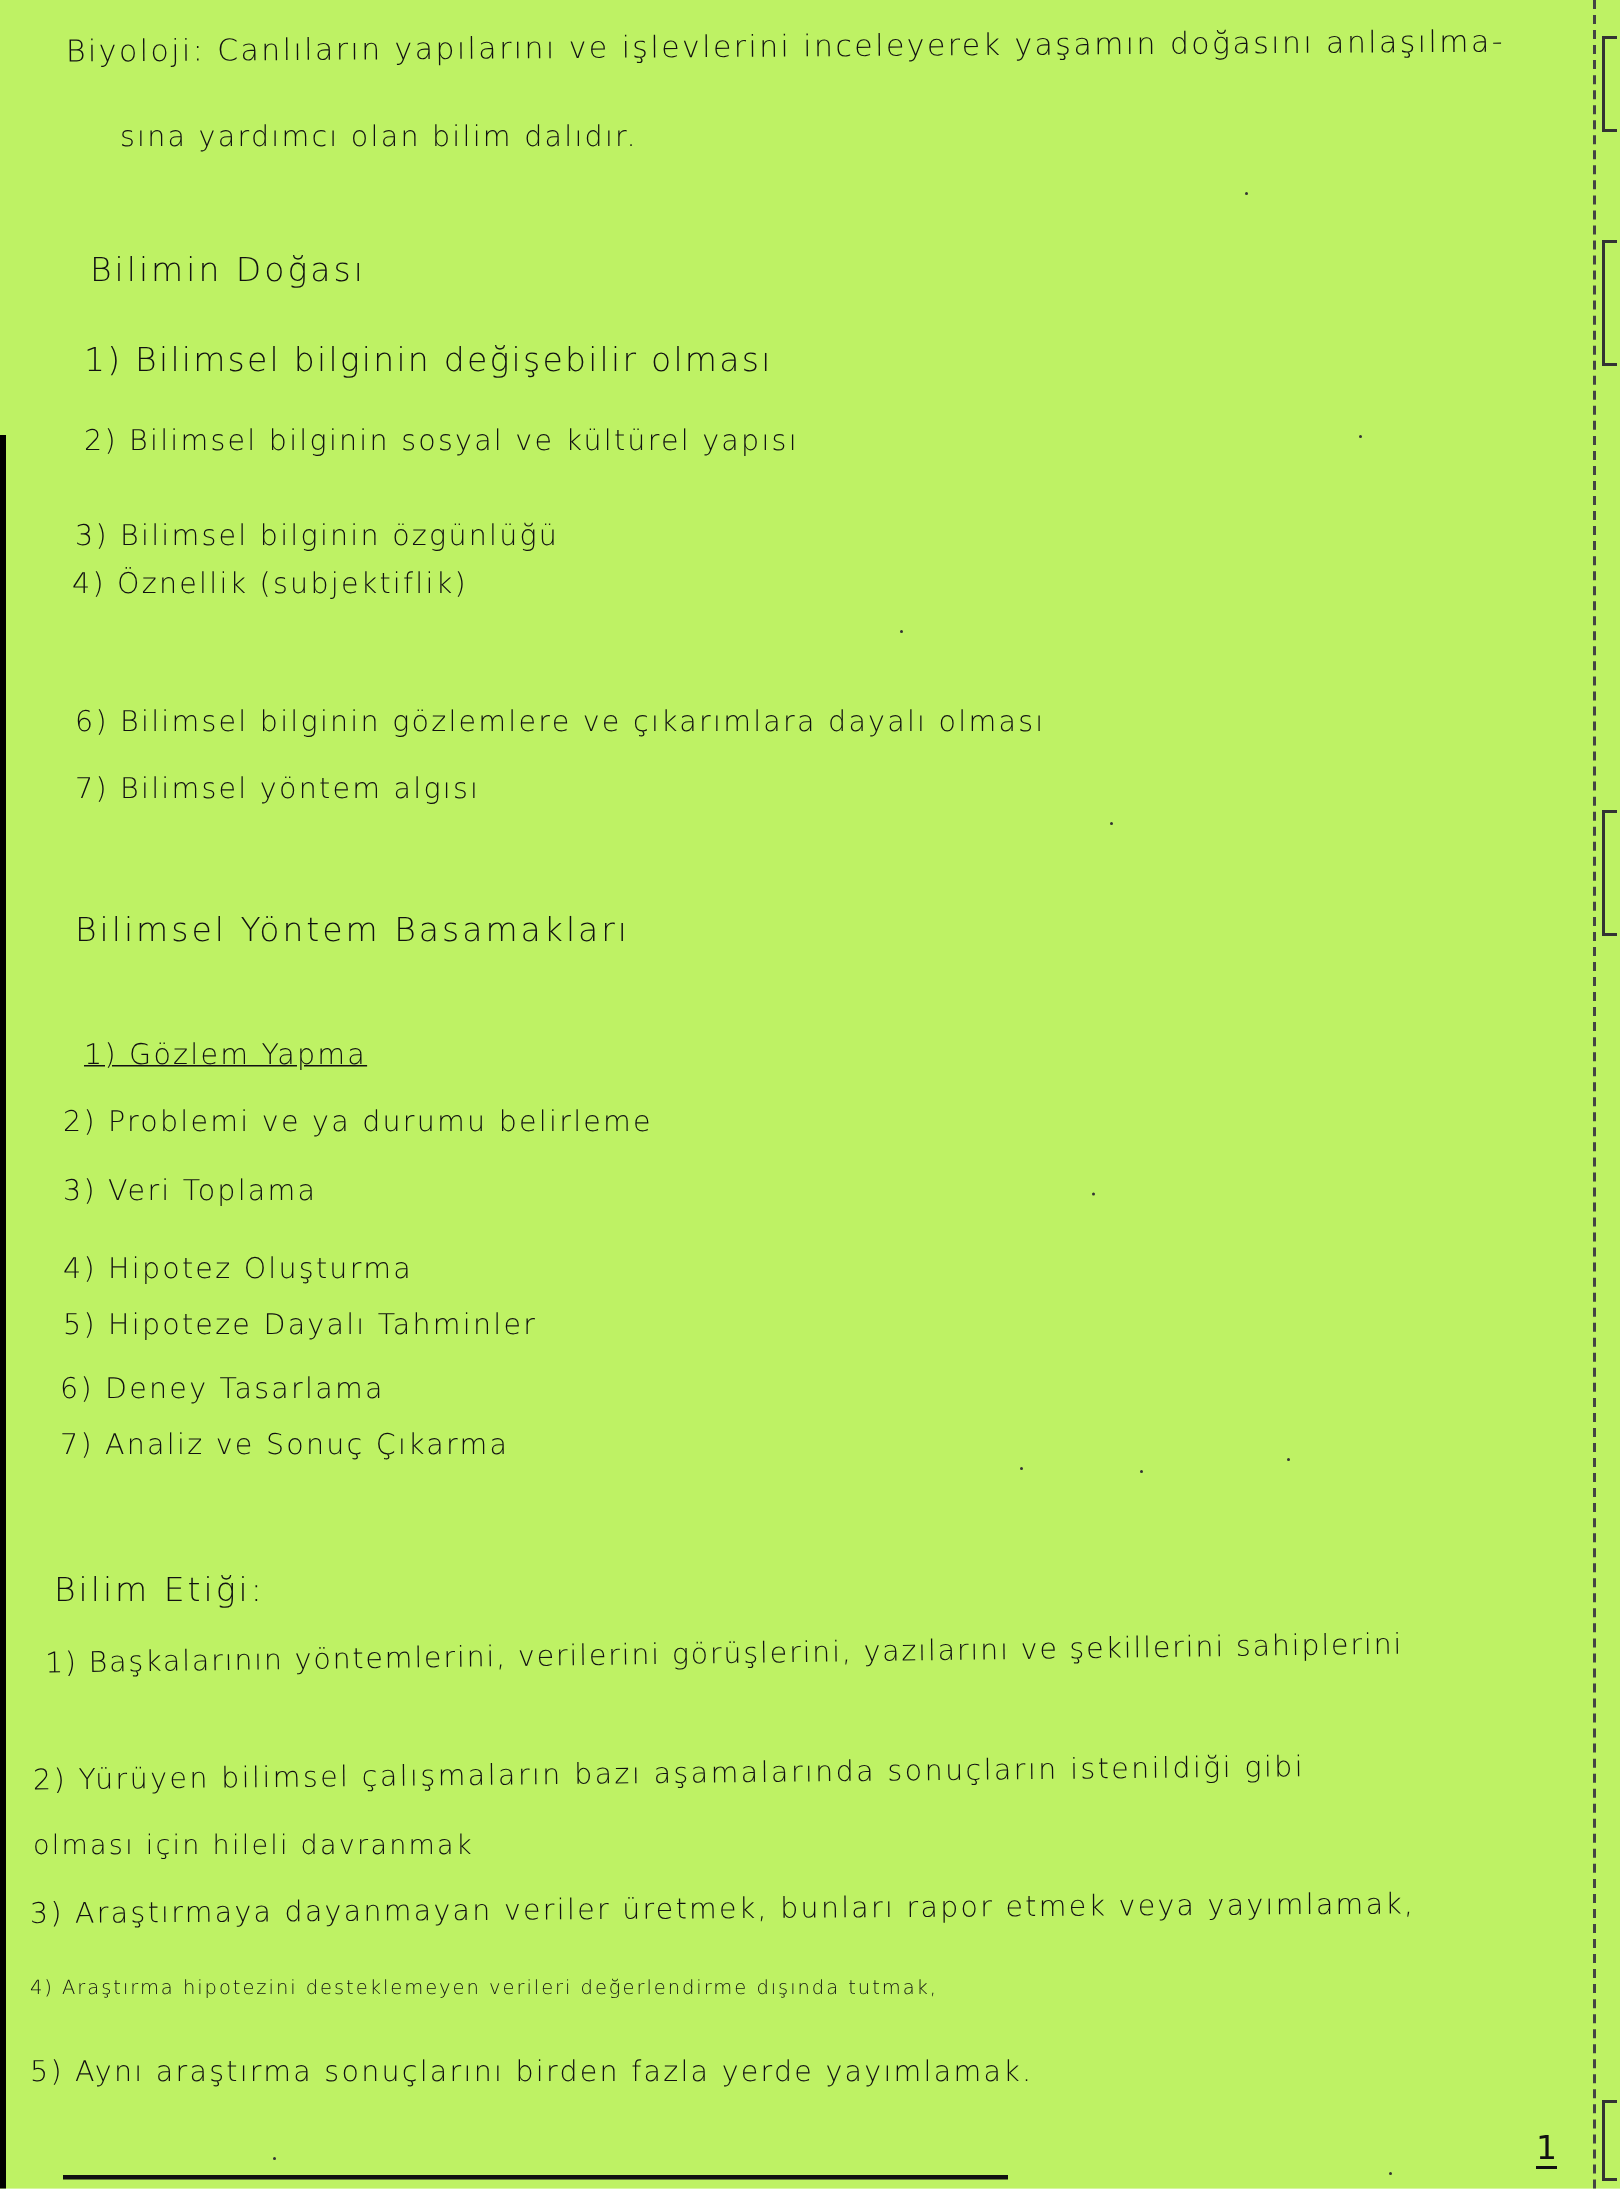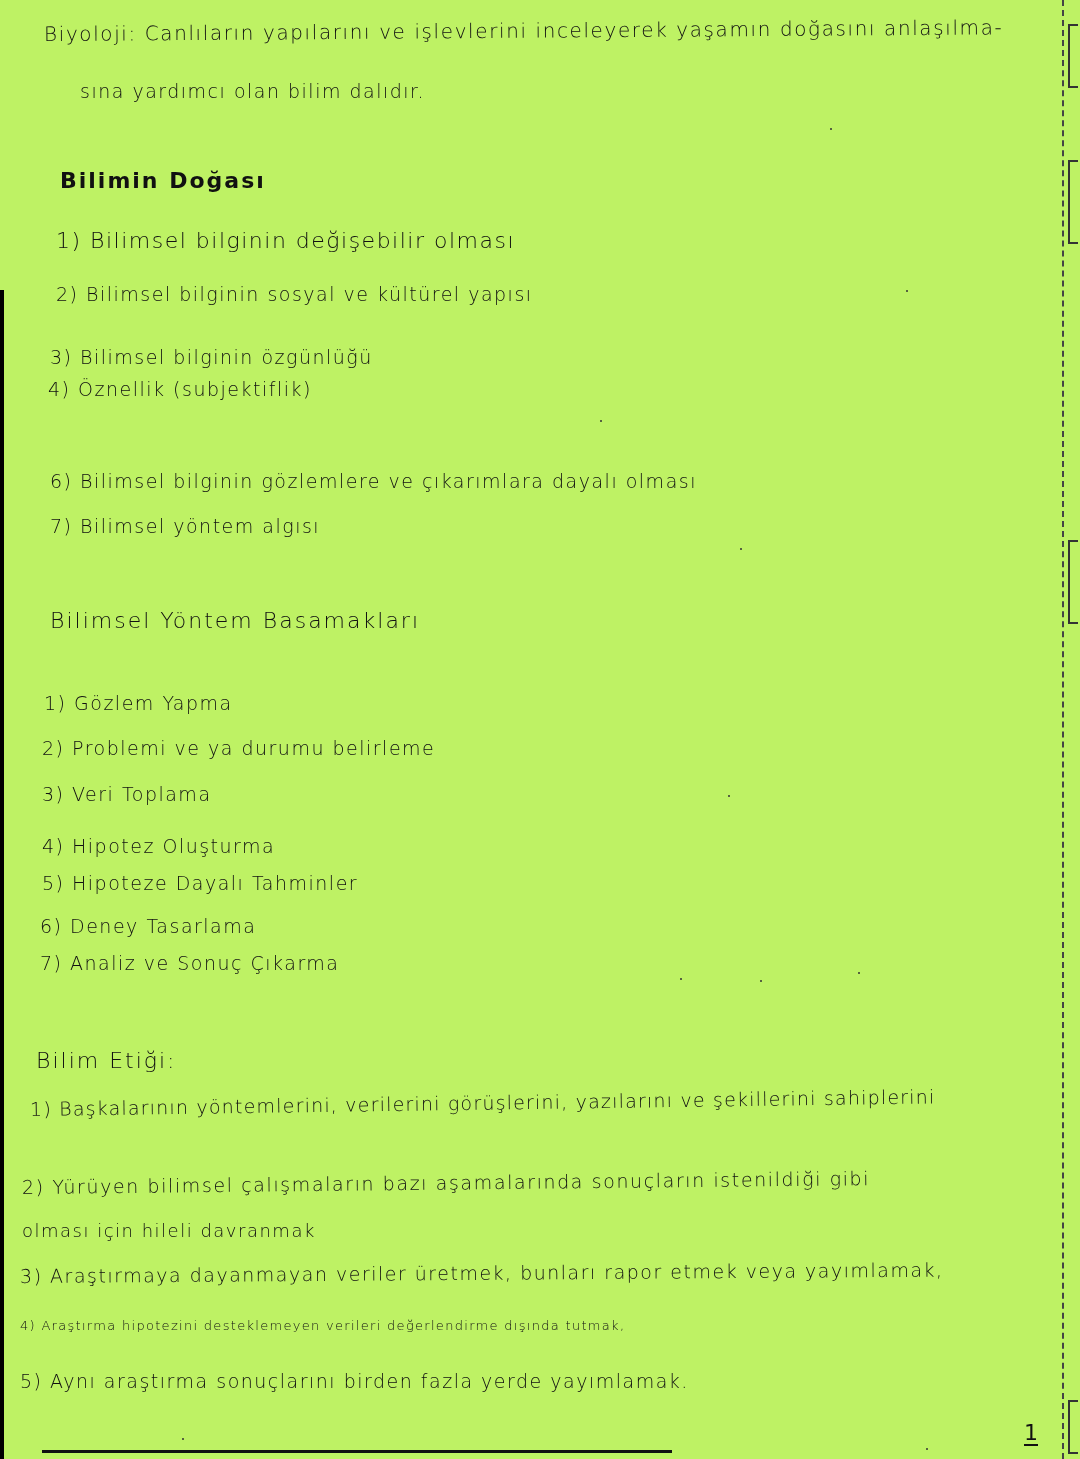--- a/index.html
+++ b/index.html
@@ -92,32 +92,32 @@
   <div class="right-border"></div>
   <div class="right-bracket" style="top:24px;height:60px;"></div>
   <div class="right-bracket" style="top:160px;height:80px;"></div>
   <div class="right-bracket" style="top:540px;height:80px;"></div>
   <div class="right-bracket" style="top:1400px;height:50px;"></div>
   <div class="bottom-line"></div>
 
   <div class="hw" style="left:44px;top:22px;transform:rotate(-0.4deg);font-size:20px;letter-spacing:1.6px;">Biyoloji: Canlıların yapılarını ve işlevlerini inceleyerek yaşamın doğasını anlaşılma-</div>
   <div class="hw" style="left:40px;top:80px;font-size:19px;margin-left:40px;">sına yardımcı olan bilim dalıdır.</div>
 
-  <div class="hw heading" style="left:60px;top:168px;font-weight:bold;">Bilimin Doğası</div>
+  <div class="hw heading" style="left:60px;top:168px;">Bilimin Doğası</div>
 
   <div class="hw big" style="left:56px;top:228px;">1) Bilimsel bilginin değişebilir olması</div>
   <div class="hw" style="left:56px;top:283px;">2) Bilimsel bilginin sosyal ve kültürel yapısı</div>
   <div class="hw" style="left:50px;top:333px;margin-top:13px;">3) Bilimsel bilginin özgünlüğü</div>
   <div class="hw" style="left:48px;top:378px;">4) Öznellik (subjektiflik)</div>
   <div class="hw" style="left:50px;top:470px;">6) Bilimsel bilginin gözlemlere ve çıkarımlara dayalı olması</div>
   <div class="hw" style="left:50px;top:515px;">7) Bilimsel yöntem algısı</div>
 
   <div class="hw heading" style="left:50px;top:608px;">Bilimsel Yöntem Basamakları</div>
 
-  <div class="hw" style="left:44px;top:692px;">1) Gözlem Yapma</div>
+  <div class="hw" style="left:56px;top:692px;text-decoration:underline;">1) Gözlem Yapma</div>
   <div class="hw" style="left:42px;top:737px;text-align:right;">2) Problemi ve ya durumu belirleme</div>
   <div class="hw" style="left:42px;top:783px;">3) Veri Toplama</div>
   <div class="hw" style="left:42px;top:835px;">4) Hipotez Oluşturma</div>
   <div class="hw" style="left:42px;top:872px;">5) Hipoteze Dayalı Tahminler</div>
   <div class="hw" style="left:40px;top:915px;">6) Deney Tasarlama</div>
   <div class="hw" style="left:40px;top:952px;">7) Analiz ve Sonuç Çıkarma</div>
 
   <div class="hw heading" style="left:36px;top:1048px;">Bilim Etiği:</div>
 
   <div class="hw" style="left:30px;top:1098px;transform:rotate(-0.8deg);font-size:19px;letter-spacing:1.2px;">1) Başkalarının yöntemlerini, verilerini görüşlerini, yazılarını ve şekillerini sahiplerini</div>

